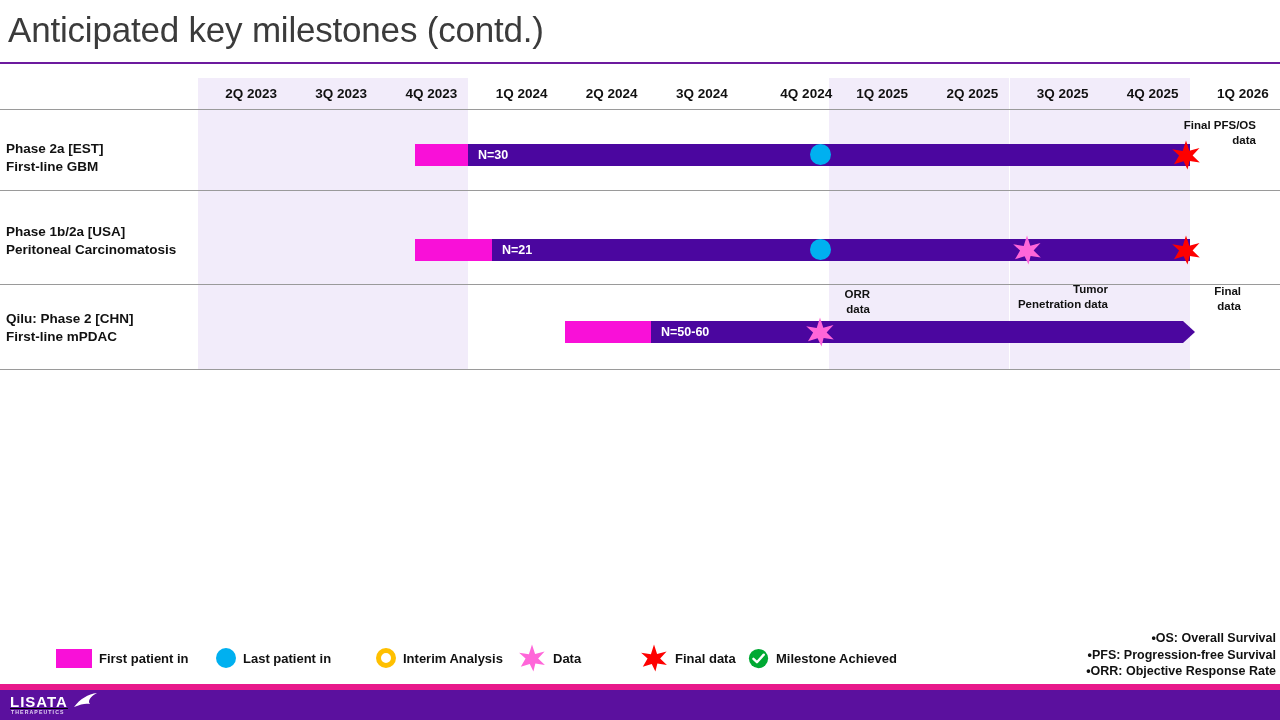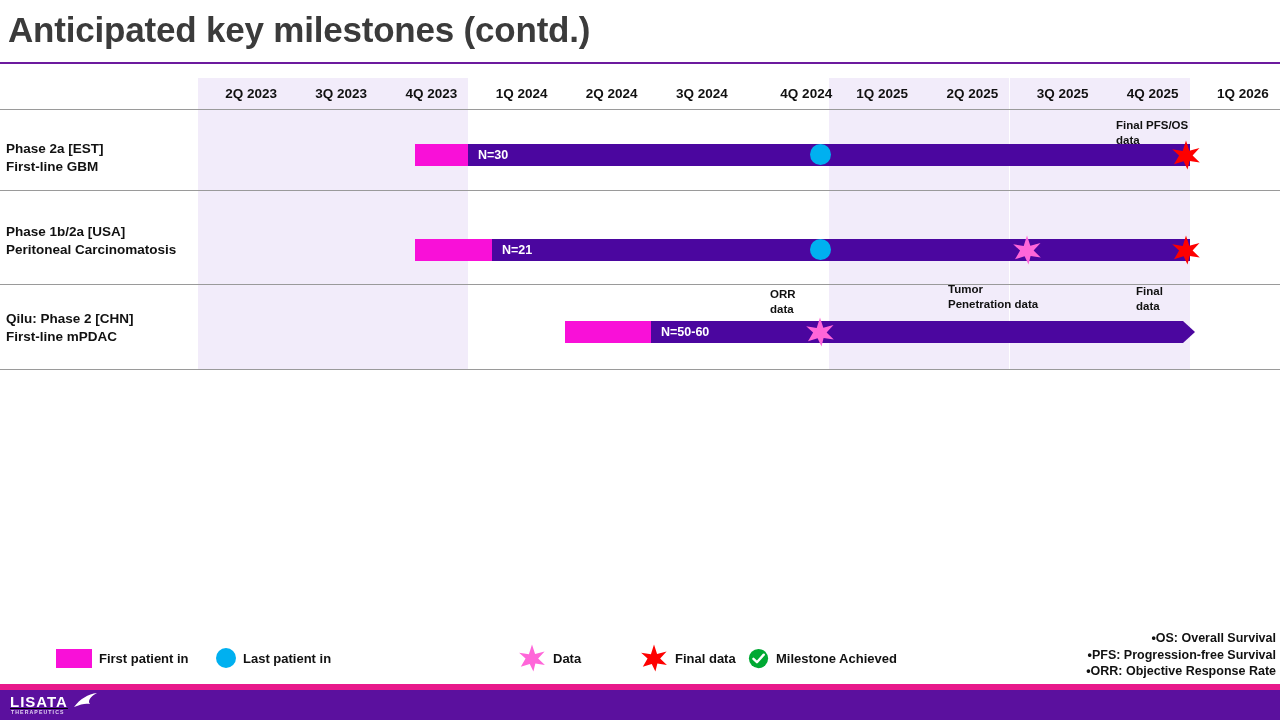--- a/index.html
+++ b/index.html
@@ -7,21 +7,21 @@
     width: 1280px; height: 720px;
     background: #ffffff;
     font-family: "Liberation Sans", sans-serif;
     overflow: hidden;
   }
   #slide { position: relative; width: 1280px; height: 720px; background:#fff; }
 
   
   #title {
     position: absolute; left: 8px; top: 10px;
-    font-size: 35px; font-weight: 700; letter-spacing: -0.2px;
+    font-size: 35px; font-weight: 400; letter-spacing: -0.2px;
     color: #3b3b3b; white-space: nowrap;
   }
   #title-rule {
     position: absolute; left: 0; top: 62px; width: 1280px; height: 2px;
     background: #6c1a9e;
   }
 
   
   #chart { position: absolute; left: 0; top: 78px; width: 1280px; height: 292px; }
 
@@ -65,21 +65,21 @@
     white-space: nowrap;
   }
 
   
   .dot {
     position: absolute; width: 21px; height: 21px; border-radius: 50%;
     background: #00b0f0;
   }
   .star { position: absolute; width: 30px; height: 30px; }
   .mklabel {
-    position: absolute; text-align: left;
+    position: absolute; text-align: right;
     font-size: 11.5px; font-weight: bold; color: #111;
     line-height: 15px; white-space: nowrap;
   }
 
   
   #legend { position: absolute; left: 0; top: 640px; width: 900px; height: 40px; margin-left: 40px; }
   .lgitem { position: absolute; top: 0; height: 36px; display: flex; align-items: center; }
   .lgtext { font-size: 13px; font-weight: bold; color: #111; margin-left: 7px; white-space: nowrap; }
   .sw-rect { width: 36px; height: 19px; background: #f910d8; }
   .sw-dot  { width: 20px; height: 20px; border-radius: 50%; background: #00b0f0; }
@@ -213,20 +213,24 @@
 
   <div id="legend">
     <div class="lgitem" style="left:16px;">
       <span class="sw-rect"></span>
       <span class="lgtext">First patient in</span>
     </div>
     <div class="lgitem" style="left:176px;">
       <span class="sw-dot"></span>
       <span class="lgtext">Last patient in</span>
     </div>
+    <div class="lgitem" style="left:336px;">
+      <span class="sw-ring"></span>
+      <span class="lgtext">Interim Analysis</span>
+    </div>
     <div class="lgitem" style="left:478px;">
       <span class="sw-star">
         <svg viewBox="0 0 100 100" width="28" height="28">
           <polygon points="50,2 61,36 95,27 72,52 96,75 62,70 55,98 42,71 10,81 27,52 4,31 39,37" fill="#ff66d9"></polygon>
         </svg>
       </span>
       <span class="lgtext">Data</span>
     </div>
     <div class="lgitem" style="left:600px;">
       <span class="sw-star">

